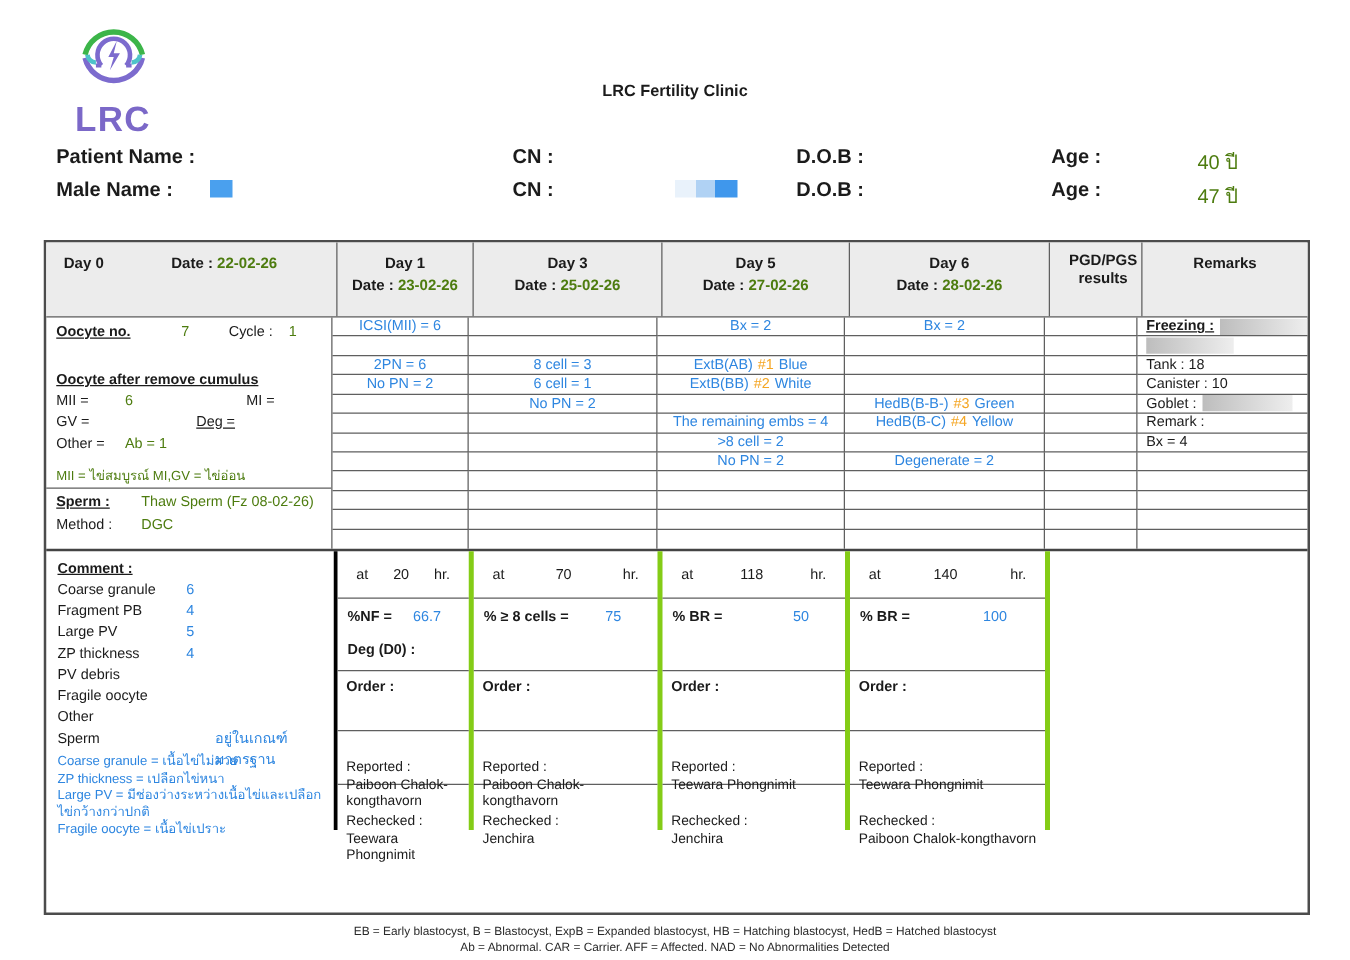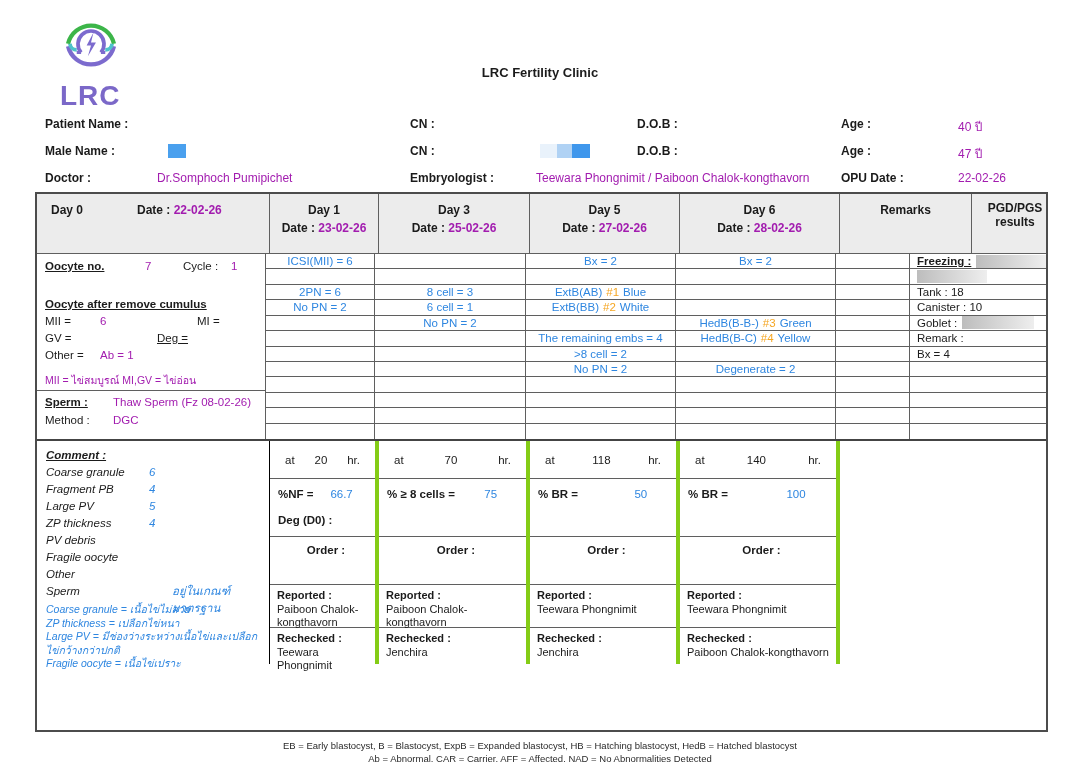--- a/index.html
+++ b/index.html
@@ -1,29 +1,29 @@
 <!DOCTYPE html>
 <html><head>
 <meta charset="utf-8">
 <style>
   html,body{margin:0;padding:0;background:#fff;}
   .page{position:relative;width:1080px;height:768px;background:#fff;
         font-family:"Liberation Sans", sans-serif;color:#1b1b1b;overflow:hidden;}
-  .blue{color:#a21caf;}
+  .blue{color:#4d7c0f;}
   .bu{font-weight:bold;text-decoration:underline;}
-  .b{font-weight:bold;}
+  .b{font-weight:normal;margin-top:19px;}
   
   .logo{position:absolute;left:30px;top:14px;width:90px;margin-left:30px;}
   .logo-text{position:absolute;left:0px;top:66px;font-size:28px;font-weight:bold;color:#7b68c8;letter-spacing:1px;}
   
   .title{position:absolute;left:0;top:46px;width:100%;text-align:center;font-size:15px;font-weight:bold;}
   .subtitle{position:absolute;left:0;top:65px;width:100%;text-align:center;font-size:13px;font-weight:bold;}
   
   .info{position:absolute;left:0;top:112px;width:1080px;}
-  .irow{position:relative;height:27px;font-size:12px;padding-left:28px;}
+  .irow{position:relative;height:27px;font-size:16px;padding-left:28px;}
   .irow span{position:absolute;top:5px;white-space:nowrap;}
   .il{font-weight:bold;}
   .p1{left:45px;} .p2{left:157px;} .p3{left:410px;} .p4{left:536px;} .p5{left:637px;} .p6{left:841px;} .p7{left:958px;}
   .redact{display:inline-block;}
   .male-box{position:absolute;left:168px;top:6px;width:18px;height:14px;background:#4aa0ee;}
   .cn-box{position:absolute;left:540px;top:6px;width:50px;height:14px;
           background:linear-gradient(90deg,#e9f2fb 0 33%,#b0d2f4 33% 64%,#3f97ec 64% 100%);}
   
   .tbl{position:absolute;left:35px;top:192px;width:1013px;height:540px;border:2px solid #4c4c4c;box-sizing:border-box;}
   .thead{display:flex;height:60px;border-bottom:1px solid #5f5f5f;box-sizing:border-box;background:#ececec;}
@@ -45,33 +45,33 @@
   .c{box-sizing:border-box;border-right:1px solid #5f5f5f;border-bottom:1px solid #5f5f5f;
      display:flex;align-items:center;justify-content:center;font-size:11.5px;color:#2e86e0;overflow:hidden;white-space:nowrap;}
   .c:nth-child(6n){border-right:none;}
   .c:nth-last-child(-n+6){border-bottom:none;}
   .c.rm{justify-content:flex-start;padding-left:7px;color:#1b1b1b;}
   .tag{color:#f5a623;margin:0 4px;}
   .rgray{height:13px;background:linear-gradient(90deg,#bdbdbd 0%,#d8d8d8 55%,#eeeeee 100%);}
   .rg1{width:84px;margin-left:5px;} .rg2{width:70px;} .rg3{width:72px;margin-left:5px;}
   
   .tbot{display:flex;height:225px;border-top:2px solid #444;box-sizing:border-box;}
-  .commentcell{width:233px;box-sizing:border-box;border-right:1px solid #000000;position:relative;padding-top:6px;font-style:italic;}
+  .commentcell{width:233px;box-sizing:border-box;border-right:3px solid #000000;position:relative;padding-top:6px;}
   .citem{position:relative;padding-left:9px;line-height:17px;font-size:11.5px;}
   .citem .cval{position:absolute;left:112px;top:0;color:#2e86e0;}
   .citem .cval-far{position:absolute;left:135px;top:0;color:#2e86e0;}
   .tnotes{margin-top:3px;padding:0 6px 0 9px;font-size:10.5px;line-height:13.5px;color:#2e86e0;}
   .bcol{box-sizing:border-box;border-right:4px solid #84cc16;display:grid;grid-template-rows:38px 58px 48px 43px 1fr;}
   .bc{box-sizing:border-box;border-bottom:1px solid #5f5f5f;position:relative;font-size:11.5px;color:#1b1b1b;}
   .bc:last-child{border-bottom:none;}
   .b-at{display:flex;align-items:center;justify-content:space-between;padding:0 15px;}
   .pctline{display:flex;padding:9px 8px 0 8px;font-weight:bold;}
   .pval{margin-left:auto;margin-right:16%;color:#2e86e0;font-weight:normal;}
   .degline{padding:14px 8px 0 8px;font-weight:bold;}
-  .b-order{padding:7px 0 0 7px;font-weight:bold;text-align:center;}
+  .b-order{padding:7px 0 0 7px;font-weight:bold;}
   .b-name{padding:4px 4px 0 7px;font-size:11px;line-height:13px;}
   .b-name .nm{font-weight:normal;margin-top:1px;}
   .mergedcell{flex:1;}
   
   .footer{position:absolute;left:0;top:739px;width:100%;text-align:center;font-size:9.5px;color:#2a2a2a;line-height:13px;}
 </style>
 </head>
 <body>
 
 <div class="page">
@@ -101,28 +101,20 @@
     </div>
     <div class="irow">
       <span class="il p1">Male Name :</span>
       <span class="redact male-box"></span>
       <span class="il p3">CN :</span>
       <span class="redact cn-box"></span>
       <span class="il p5">D.O.B :</span>
       <span class="il p6">Age :</span>
       <span class="blue p7">47 ปี</span>
     </div>
-    <div class="irow">
-      <span class="il p1">Doctor :</span>
-      <span class="blue p2">Dr.Somphoch Pumipichet</span>
-      <span class="il p3">Embryologist :</span>
-      <span class="blue p4">Teewara Phongnimit / Paiboon Chalok-kongthavorn</span>
-      <span class="il p6">OPU Date :</span>
-      <span class="blue p7">22-02-26</span>
-    </div>
   </div>
 
   <div class="tbl">
 
     <div class="thead">
       <div class="hc w0 h-day0">
         <span class="t1">Day 0</span>
         <span class="t2"><span>Date :</span> <span class="blue">22-02-26</span></span>
       </div>
       <div class="hc w1">
@@ -134,25 +126,25 @@
         <span class="t2"><span>Date :</span> <span class="blue">25-02-26</span></span>
       </div>
       <div class="hc w5">
         <span class="t1">Day 5</span>
         <span class="t2"><span>Date :</span> <span class="blue">27-02-26</span></span>
       </div>
       <div class="hc w6">
         <span class="t1">Day 6</span>
         <span class="t2"><span>Date :</span> <span class="blue">28-02-26</span></span>
       </div>
+      <div class="hc wp">
+        <span class="t1" style="white-space:normal;">PGD/PGS results</span>
+      </div>
       <div class="hc wr">
         <span class="t1">Remarks</span>
-      </div>
-      <div class="hc wp">
-        <span class="t1" style="white-space:normal;">PGD/PGS results</span>
       </div>
     </div>
 
     <div class="tbody">
       <div class="day0cell">
         <div class="d0line" style="top:6px;">
           <span class="bu">Oocyte no.</span>
           <span class="blue" style="left:100px;">7</span>
           <span style="left:138px;">Cycle :</span>
           <span class="blue" style="left:186px;">1</span>

